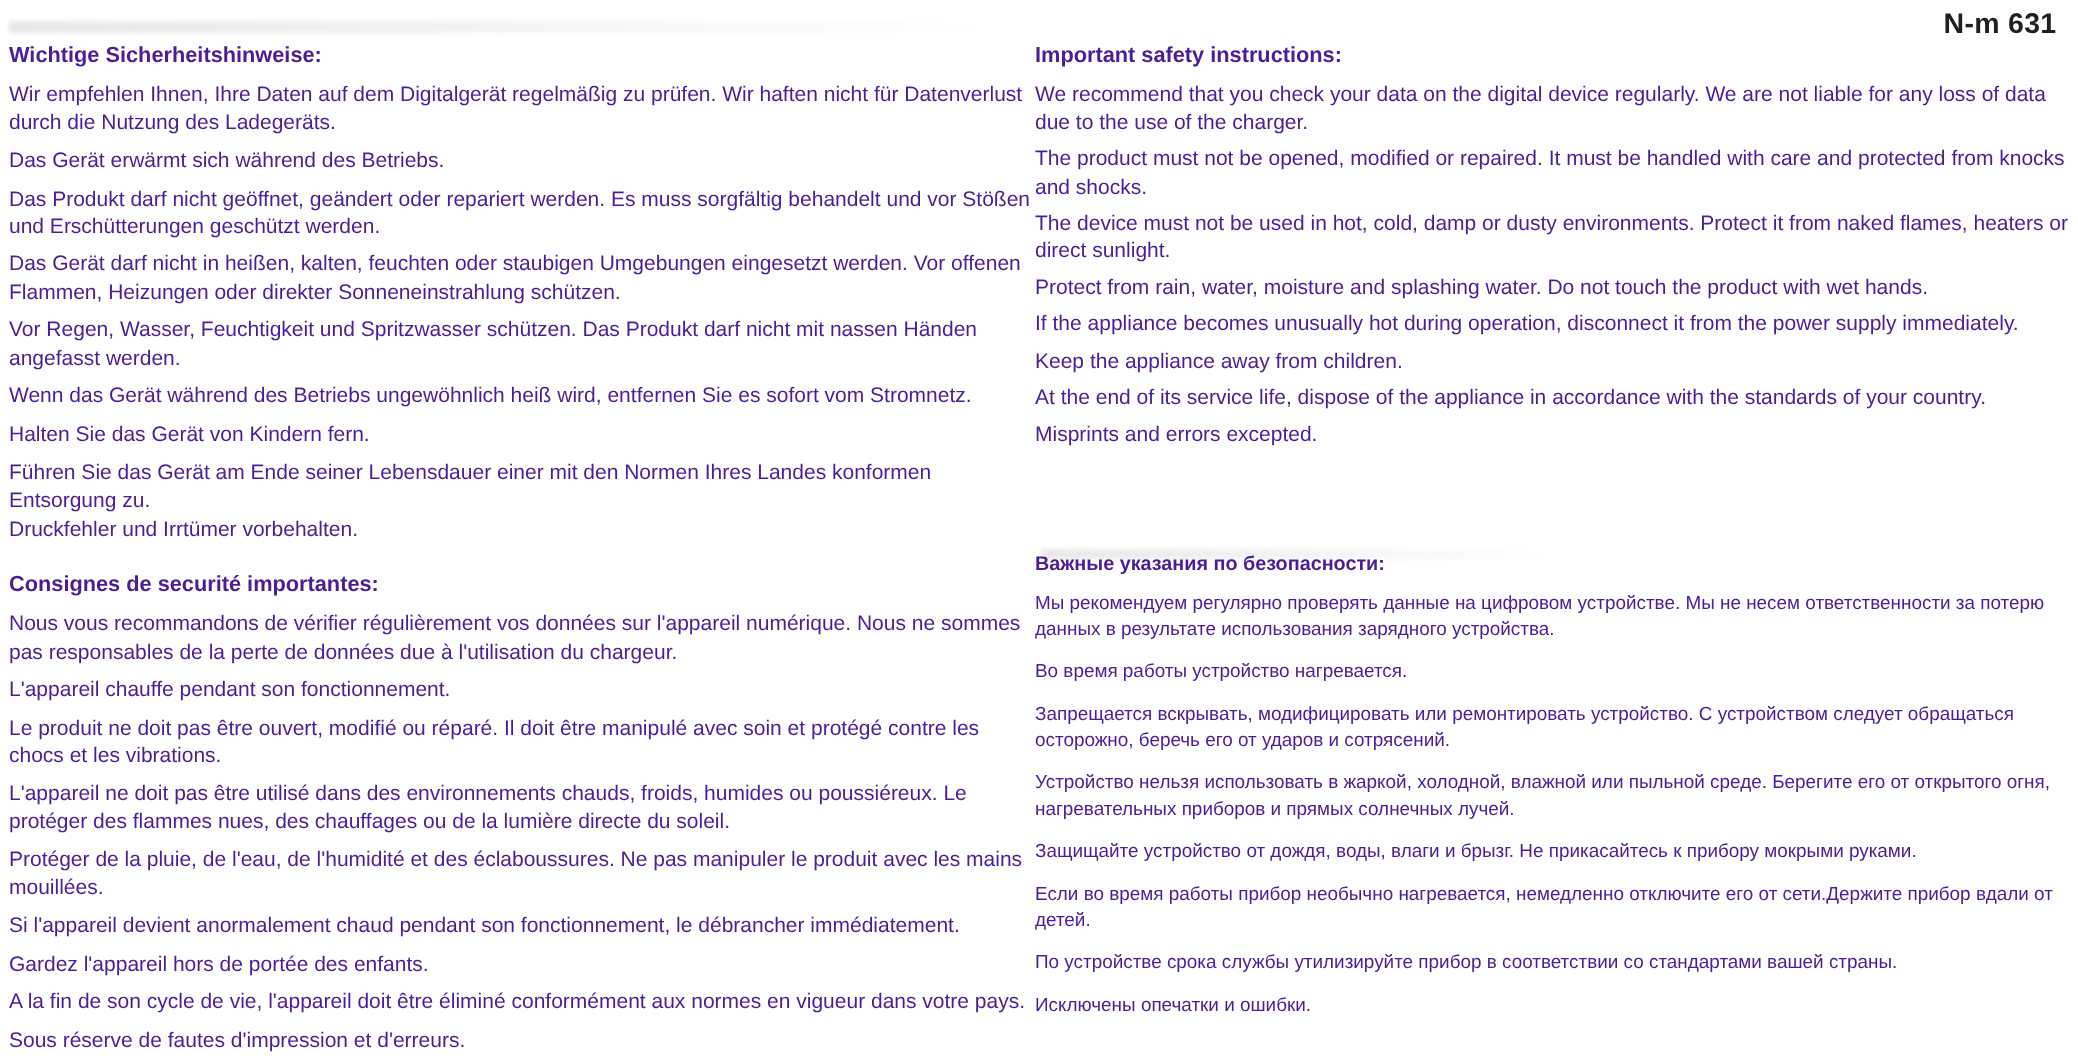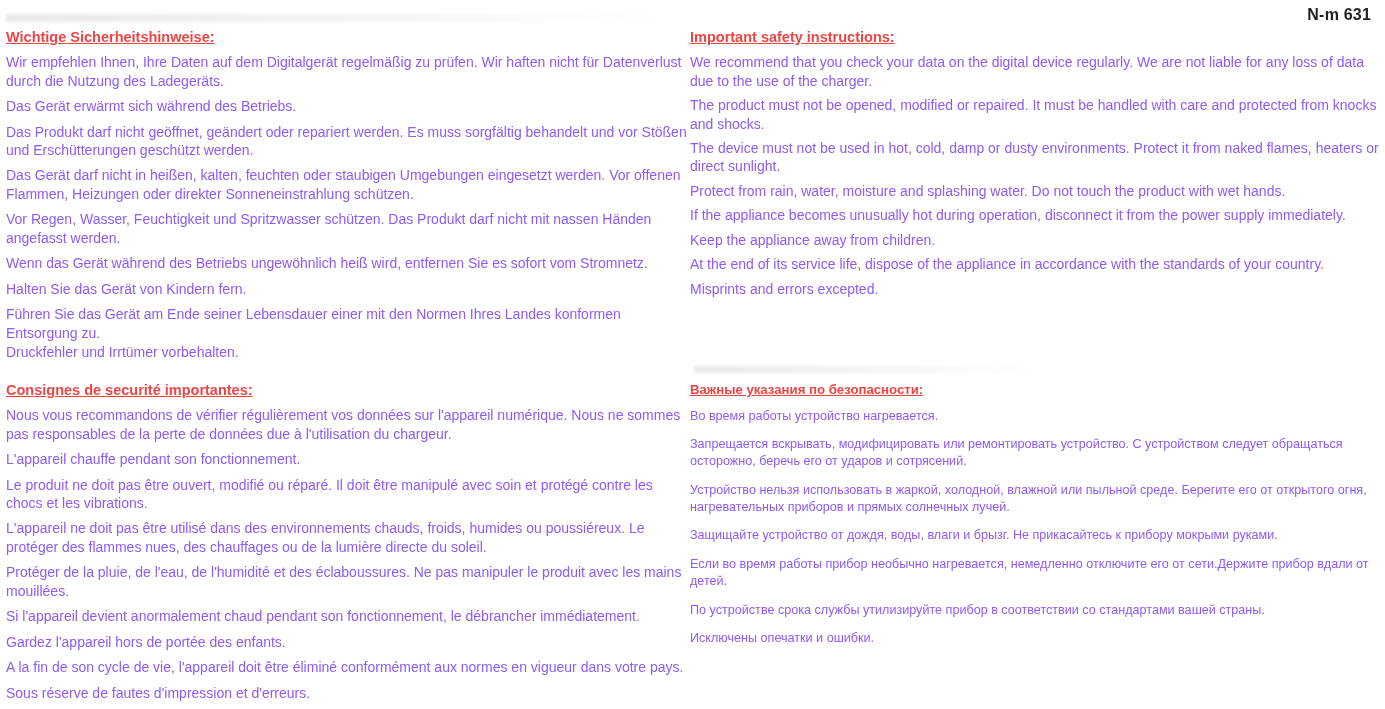--- a/index.html
+++ b/index.html
@@ -17,53 +17,52 @@
   }
   .page {
     position: relative;
     width: 1385px;
     height: 709px;
   }
   .model-code {
     position: absolute;
     top: 6px;
     right: 14px;
-    font-size: 16px;
+    font-size: 19px;
     font-weight: bold;
     letter-spacing: 0.2px;
     color: #231f20;
   }
   .col {
     position: absolute;
     box-sizing: border-box;
   }
   .col-left {
     left: 6px;
     width: 684px;
   }
   .col-right {
     left: 690px;
     width: 690px;
   }
   .block-top { top: 28px; }
   .block-bottom { top: 381px; }
-  .block-bottom-right { top: 382px; }
+  .block-bottom-right { top: 368px; }
   .heading {
     font-size: 14.5px;
     font-weight: bold;
     margin: 0 0 7px 0;
     line-height: 1.25;
-    color: #ef4444;
-    text-decoration: underline;
+    color: #4c1d95;
   }
   p.line {
     margin: 0 0 6px 0;
     font-size: 14px;
     line-height: 1.32;
-    color: #8b5cf6;
+    color: #4c1d95;
   }
   .ru p.line {
     font-size: 12.6px;
     line-height: 1.38;
     margin-bottom: 11px;
   }
   .ru .heading {
     font-size: 13.2px;
     margin-bottom: 9px;
   }
@@ -133,20 +132,21 @@
     <p class="line">L'appareil ne doit pas être utilisé dans des environnements chauds, froids, humides ou poussiéreux. Le protéger des flammes nues, des chauffages ou de la lumière directe du soleil.</p>
     <p class="line">Protéger de la pluie, de l'eau, de l'humidité et des éclaboussures. Ne pas manipuler le produit avec les mains mouillées.</p>
     <p class="line">Si l'appareil devient anormalement chaud pendant son fonctionnement, le débrancher immédiatement.</p>
     <p class="line">Gardez l'appareil hors de portée des enfants.</p>
     <p class="line">A la fin de son cycle de vie, l'appareil doit être éliminé conformément aux normes en vigueur dans votre pays.</p>
     <p class="line">Sous réserve de fautes d'impression et d'erreurs.</p>
   </div>
 
   <div class="col col-right block-bottom-right ru">
     <h2 class="heading">Важные указания по безопасности:</h2>
+    <p class="line">Мы рекомендуем регулярно проверять данные на цифровом устройстве. Мы не несем ответственности за потерю данных в результате использования зарядного устройства.</p>
     <p class="line">Во время работы устройство нагревается.</p>
     <p class="line">Запрещается вскрывать, модифицировать или ремонтировать устройство. С устройством следует обращаться осторожно, беречь его от ударов и сотрясений.</p>
     <p class="line">Устройство нельзя использовать в жаркой, холодной, влажной или пыльной среде. Берегите его от открытого огня, нагревательных приборов и прямых солнечных лучей.</p>
     <p class="line">Защищайте устройство от дождя, воды, влаги и брызг. Не прикасайтесь к прибору мокрыми руками.</p>
     <p class="line">Если во время работы прибор необычно нагревается, немедленно отключите его от сети.Держите прибор вдали от детей.</p>
     <p class="line">По устройстве срока службы утилизируйте прибор в соответствии со стандартами вашей страны.</p>
     <p class="line">Исключены опечатки и ошибки.</p>
   </div>
 
 </div>

